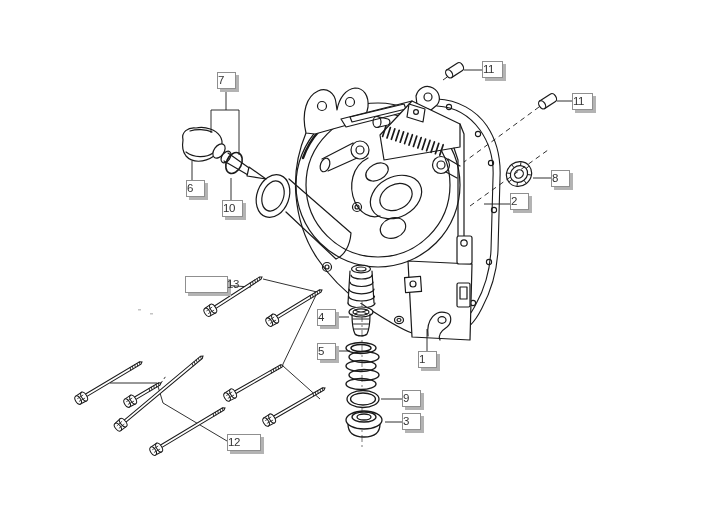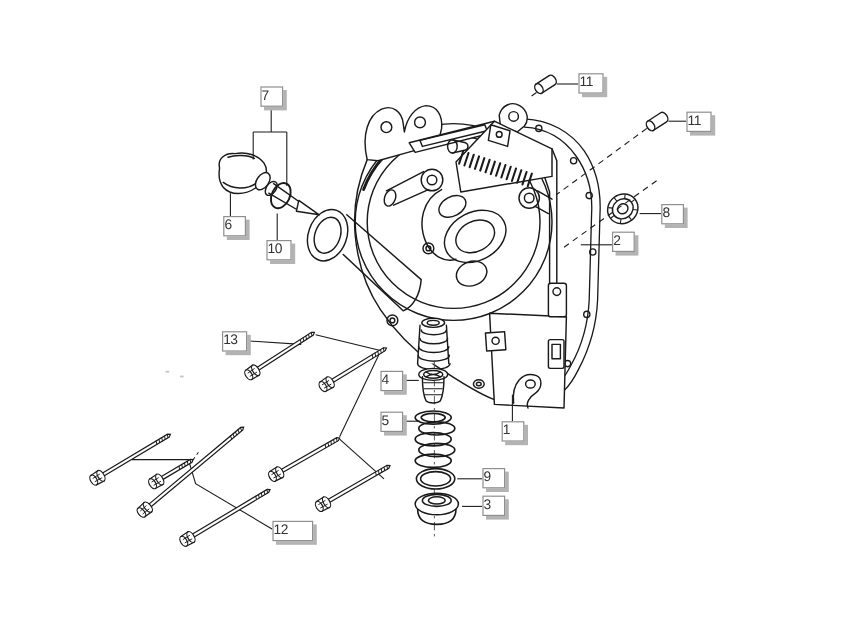--- a/index.html
+++ b/index.html
@@ -271,21 +271,21 @@
       </g>
 </svg>
 <div id="callouts">
       <div class="callout" style="left: 217px; top: 72px; width: 19px;">7</div>
       <div class="callout" style="left: 186px; top: 180px; width: 19px;">6</div>
       <div class="callout" style="left: 222px; top: 200px; width: 21px;">10</div>
       <div class="callout" style="left: 482px; top: 61px; width: 21px;">11</div>
       <div class="callout" style="left: 572px; top: 93px; width: 21px;">11</div>
       <div class="callout" style="left: 551px; top: 170px; width: 19px;">8</div>
       <div class="callout" style="left: 510px; top: 193px; width: 19px;">2</div>
-      <div class="callout" style="left: 185px; top: 276px; width: 21px;">13</div>
+      <div class="callout" style="left: 185px; top: 276px; width: 21px; padding-left: 41px;">13</div>
       <div class="callout" style="left: 317px; top: 309px; width: 19px;">4</div>
       <div class="callout" style="left: 317px; top: 343px; width: 19px;">5</div>
       <div class="callout" style="left: 418px; top: 351px; width: 19px;">1</div>
       <div class="callout" style="left: 402px; top: 390px; width: 19px;">9</div>
       <div class="callout" style="left: 402px; top: 413px; width: 19px;">3</div>
       <div class="callout" style="left: 227px; top: 434px; width: 34px;">12</div>
     </div>
 </div>
 
 </body></html>

